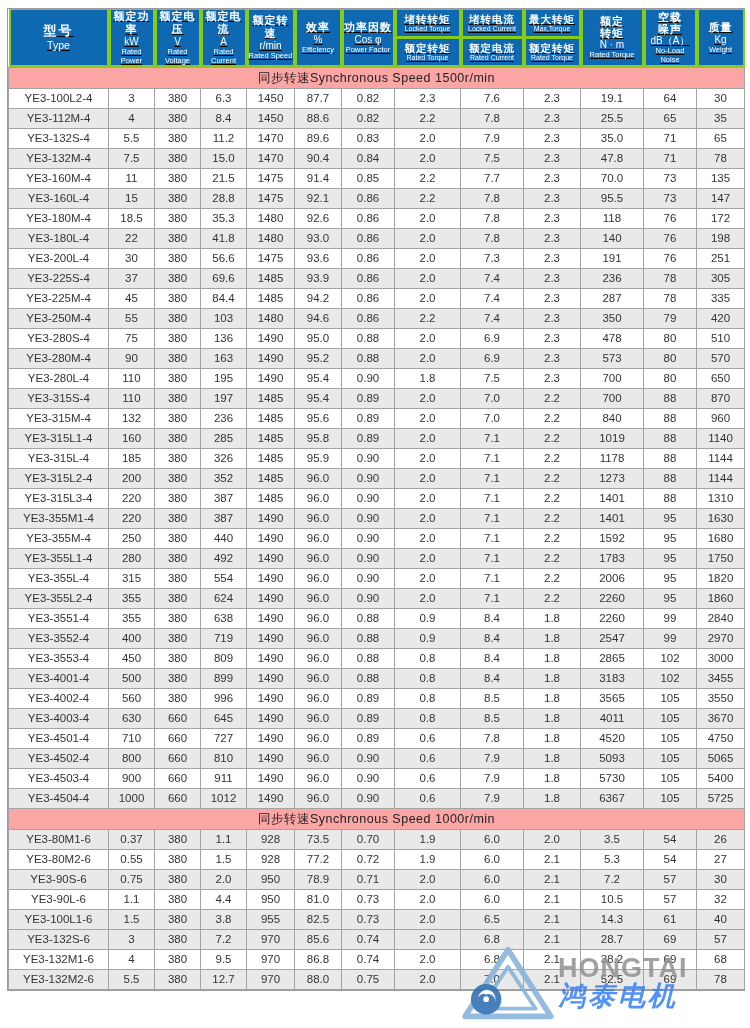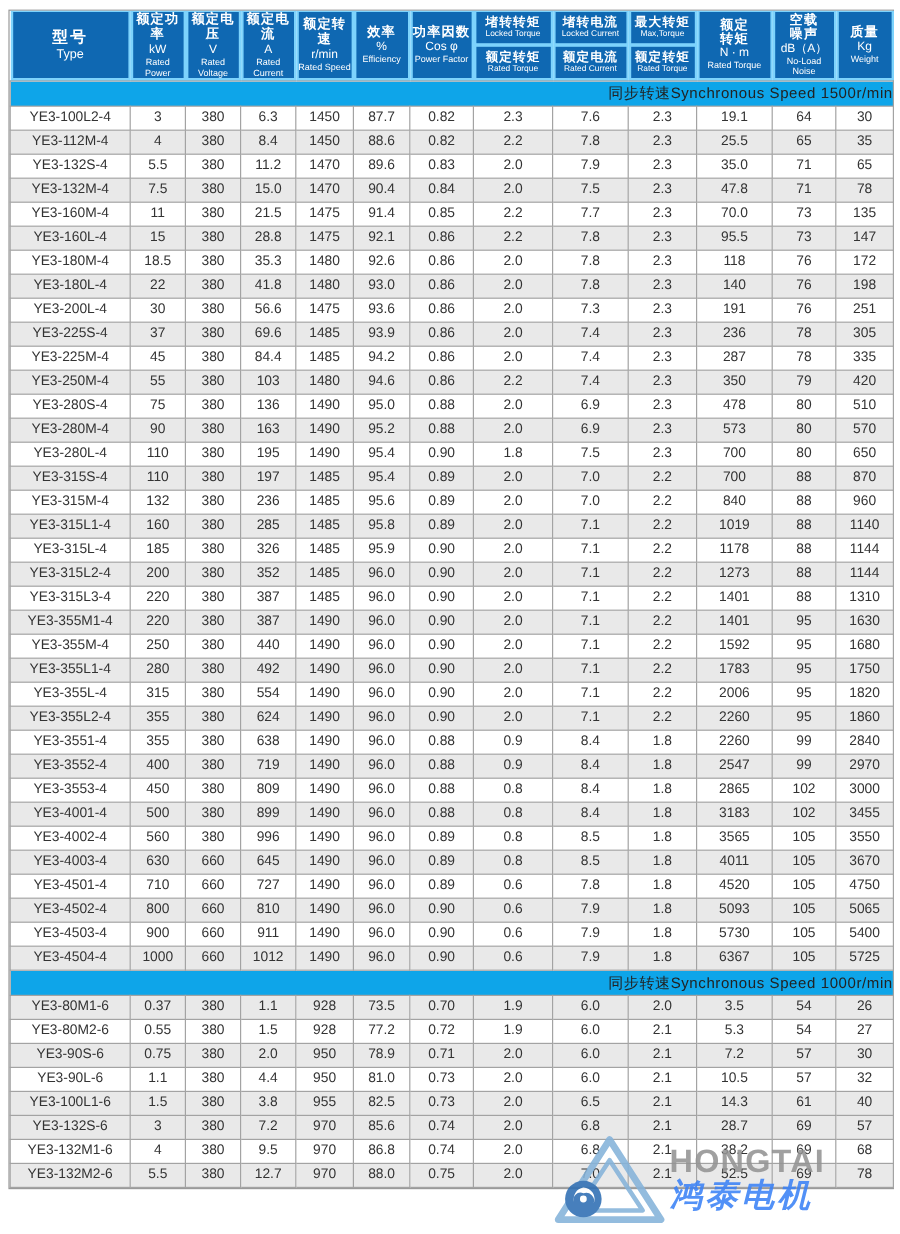--- a/index.html
+++ b/index.html
@@ -9,21 +9,21 @@
   }
   .table-wrap{
     position:absolute;left:7px;top:8px;width:736px;
     border:1px solid #9a9a9a;background:#fff;
   }
   table.spec-table{border-collapse:collapse;table-layout:fixed;width:100%;}
   col.c1{width:100px}col.c2{width:46px}col.c3{width:46px}col.c4{width:46px}
   col.c5{width:48px}col.c6{width:47px}col.c7{width:53px}col.c8{width:66px}
   col.c9{width:63px}col.c10{width:57px}col.c11{width:63px}col.c12{width:53px}col.c13{width:48px}
 
-  thead th{padding:0;border:none;background:#7dd3fc;vertical-align:top;font-weight:normal;}
+  thead th{padding:0;border:none;background:#84cc16;vertical-align:top;font-weight:normal;text-decoration:underline;}
   .hwrap{display:flex;flex-direction:column;gap:3px;padding:1px 2px 2px 2px;height:58px;box-sizing:border-box;}
   .hcell{
     background:#0f68b2;color:#fff;flex:1;
     display:flex;flex-direction:column;justify-content:center;align-items:center;
     text-align:center;
   }
   .hzh{font-size:11px;font-weight:bold;line-height:13px;letter-spacing:1px;}
   .hunit{font-size:10px;line-height:12px;}
   .hen{font-size:7.5px;line-height:8.5px;text-align:center;white-space:normal;}
   .hcell.half .hzh{font-size:10.5px;line-height:12px;}
@@ -33,21 +33,21 @@
   th[data-name="column-header-rated-torque"] .hzh,
   th[data-name="column-header-no-load-noise"] .hzh{line-height:12px;}
 
   tbody td{
     border:1px solid #a3a3a3;text-align:center;vertical-align:middle;
     font-size:11.5px;color:#333;height:19px;padding:0;line-height:19px;
     white-space:nowrap;overflow:hidden;
   }
   tr.white td{background:#ffffff;}
   tr.gray td{background:#e9e9e9;}
-  tr.section-row td{background:#0ea5e9;font-size:12.5px;color:#222;height:20px;line-height:20px;letter-spacing:0.5px;text-align:right;}
+  tr.section-row td{background:#fca5a5;font-size:12.5px;color:#222;height:20px;line-height:20px;letter-spacing:0.5px;}
 
   .watermark{
     position:absolute;left:460px;top:944px;display:flex;align-items:center;
     opacity:0.88;pointer-events:none;z-index:5;
   }
   .wm-logo{width:96px;height:78px;flex:0 0 auto;}
   .wm-text{margin-left:2px;}
   .wm-en{font-size:27px;font-weight:bold;color:#949494;letter-spacing:1px;line-height:26px;}
   .wm-zh{font-size:27px;font-weight:bold;color:#3b82f6;letter-spacing:3px;line-height:30px;font-style:italic;}
 </style>

